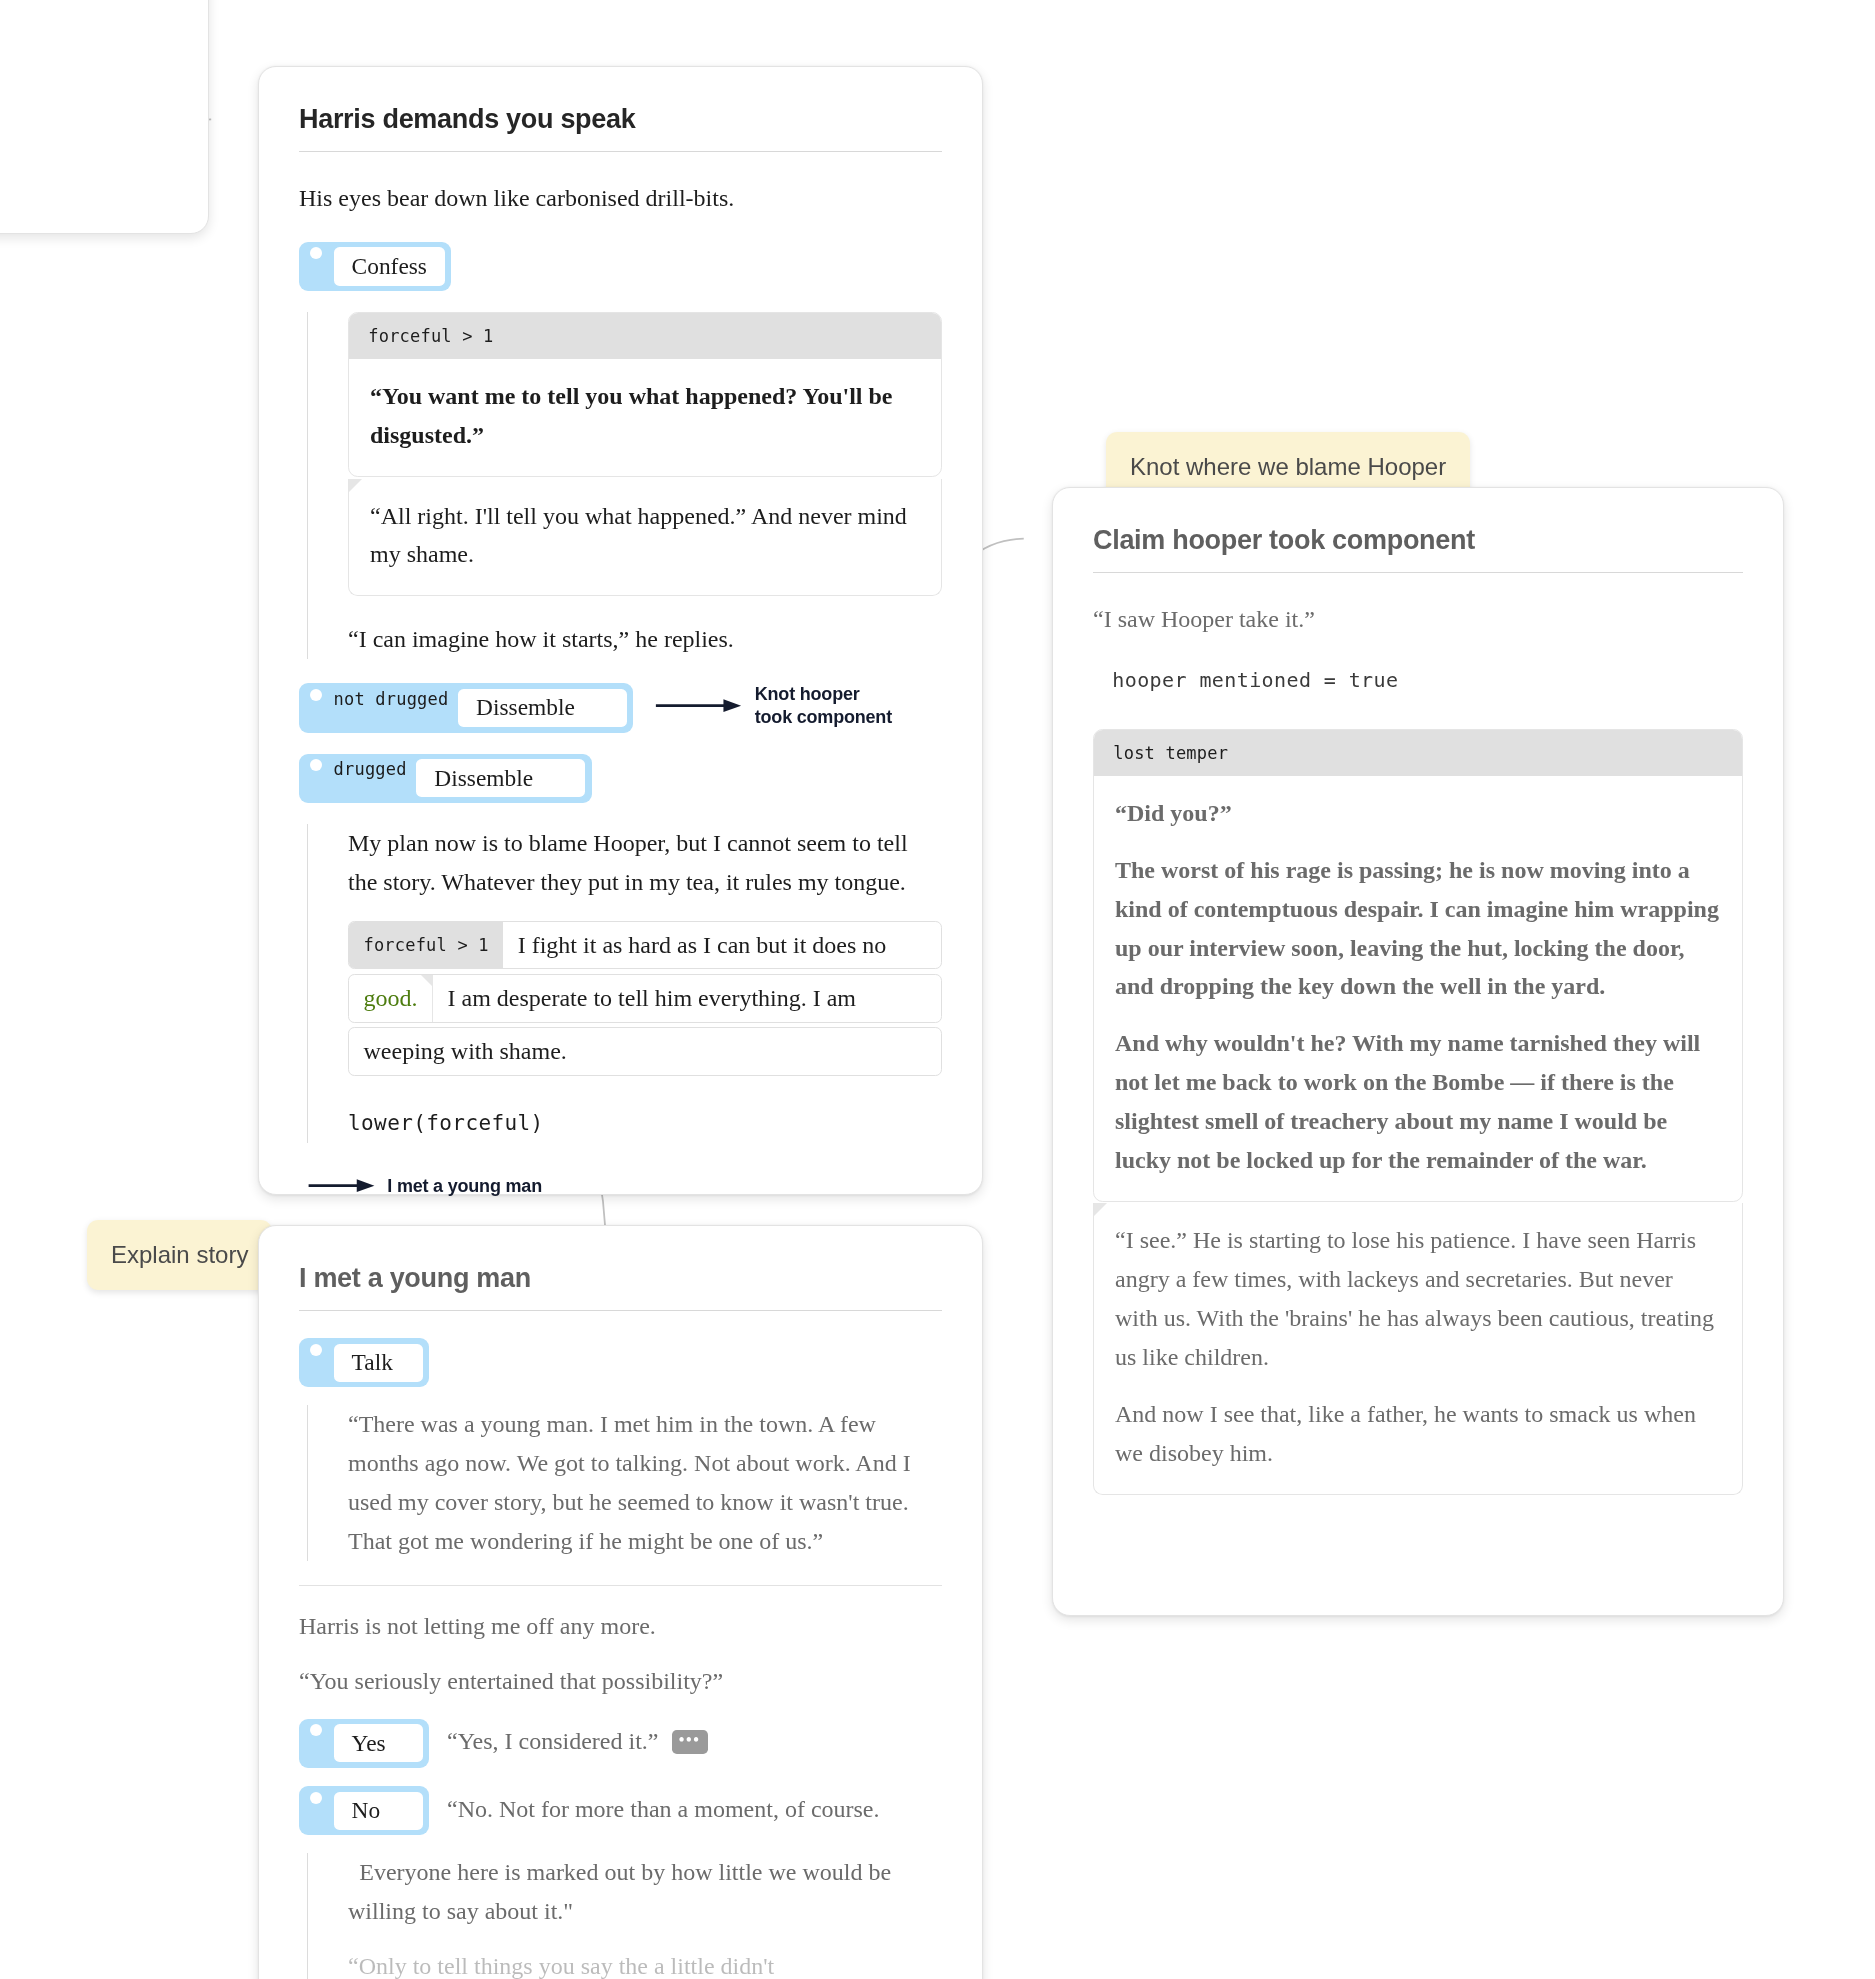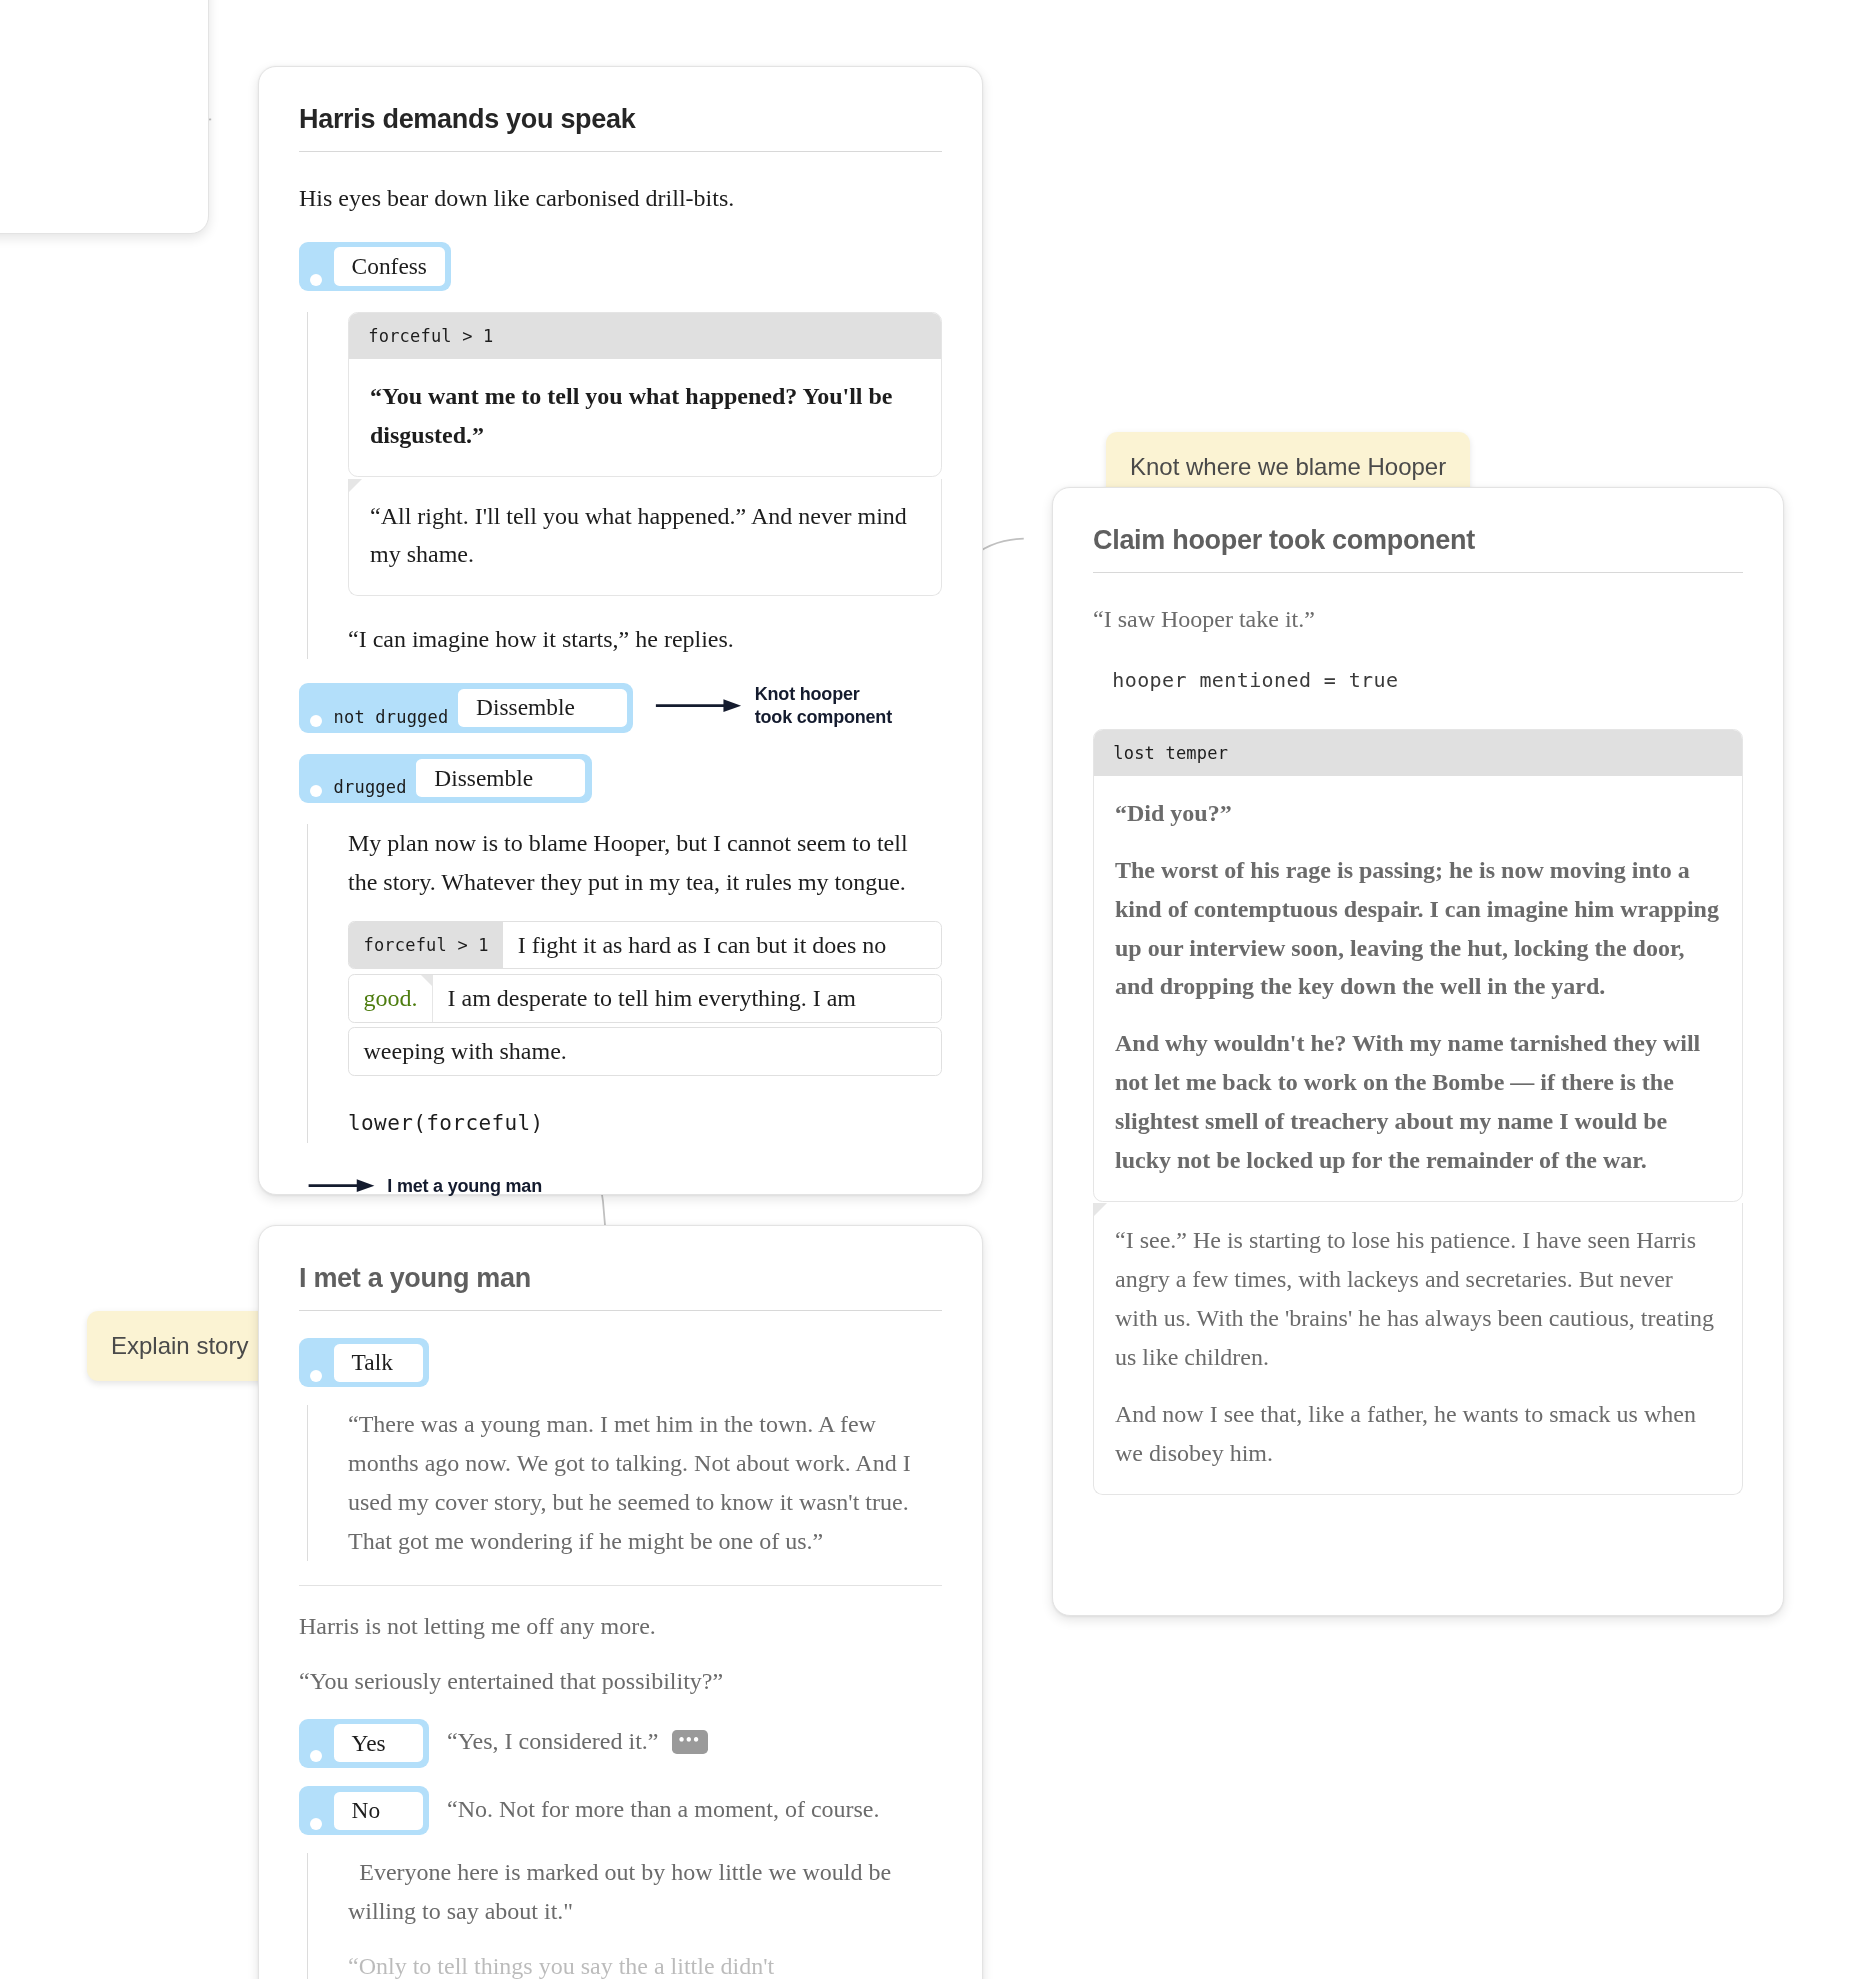--- a/index.html
+++ b/index.html
@@ -65,21 +65,21 @@
   }
   .prose.grey { color: #6b6b6b; }
   .prose.dark { color: #1d1d1d; }
   .p { margin-bottom: 18px; }
   .p:last-child { margin-bottom: 0; }
 
   
   .opt-row { display: flex; align-items: flex-start; margin: 18px 0; }
   .pill {
     display: inline-flex;
-    align-items: flex-end;
+    align-items: flex-start;
     background: #b3dffa;
     border-radius: 9px;
     padding: 5.6px 6.4px 5.6px 11.3px;
     flex: 0 0 auto;
   }
   .pill .bullet {
     width: 12px; height: 12px;
     border-radius: 50%;
     background: #ffffff;
     flex: 0 0 auto;
@@ -295,21 +295,21 @@
     color: #4a4a4a;
     padding: 145px 32px 0 32px;
   }
 
   
   #card-main     { left: 258px;  top: 66px;   width: 725px; height: 1129px; }
   #card-right    { left: 1052px; top: 487px;  width: 732px; height: 1129px; }
   #card-bottom   { left: 258px;  top: 1225px; width: 725px; height: 806px; }
 
   #note-knot     { left: 1106px; top: 432px; }
-  #note-explain  { left: 87px;  top: 1311px; }
+  #note-explain  { left: 87px;  top: 1220px; }
 </style>
 </head>
 <body>
 
 <div id="stage">
 
   <svg class="links" viewBox="0 0 2326 2456">
 
     <path d="M -20 172 C 120 190 190 150 262 148" fill="none" stroke="#c0c0c0" stroke-width="2.2"></path>
 

